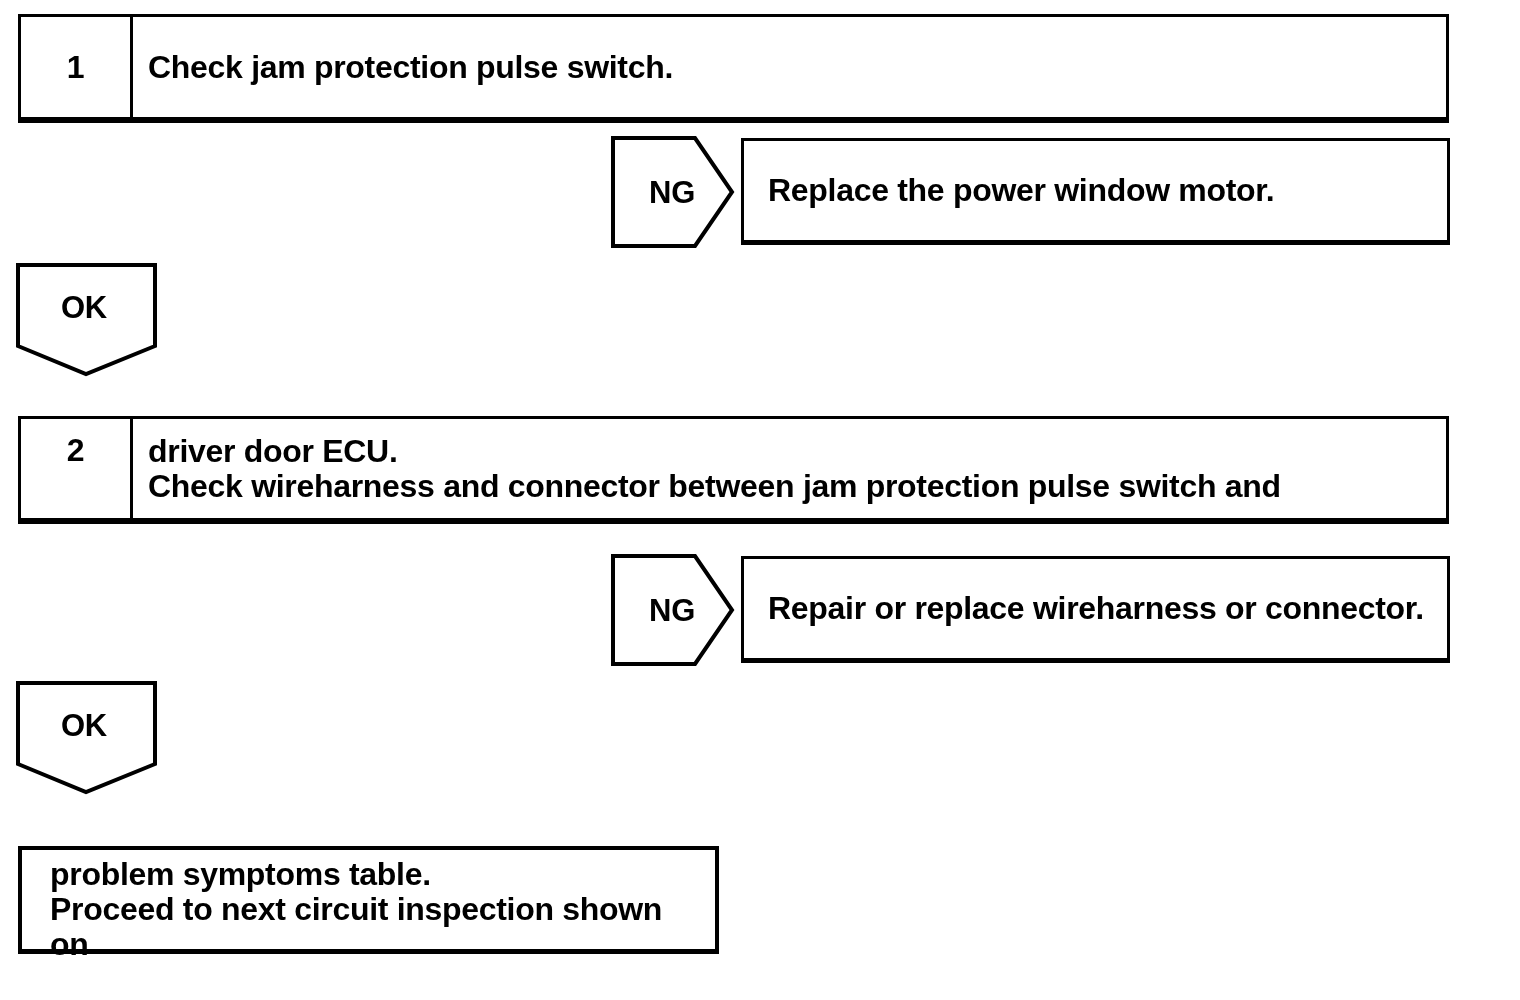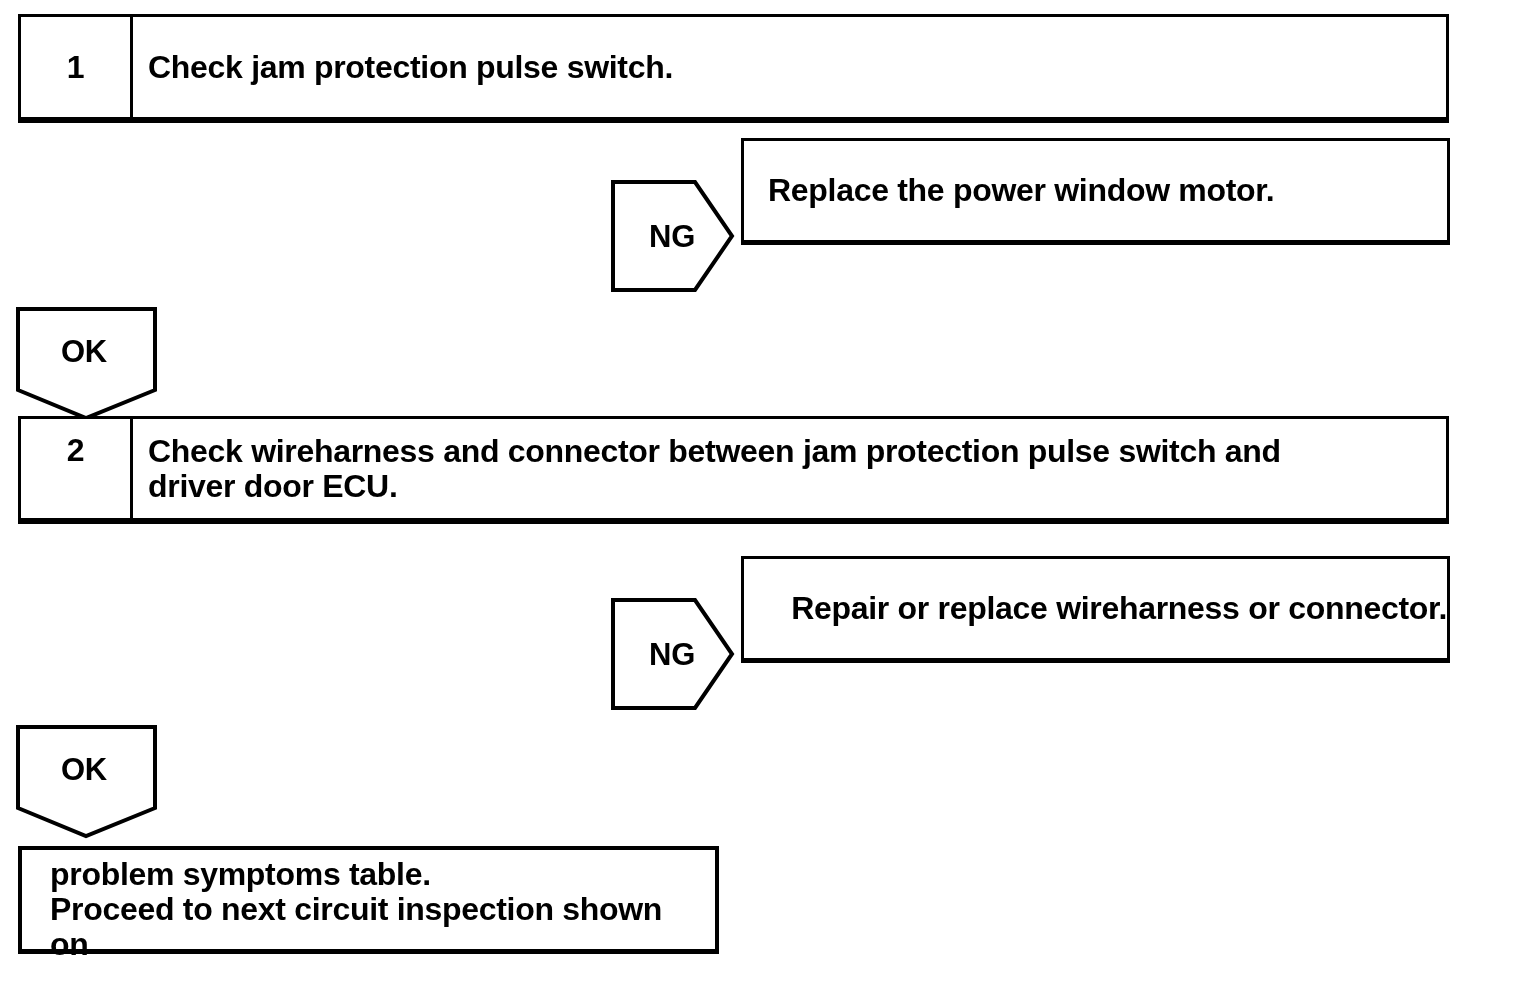--- a/index.html
+++ b/index.html
@@ -58,24 +58,24 @@
     position: absolute;
     box-sizing: border-box;
     border: 3px solid #000;
     border-bottom-width: 5px;
     background: #fff;
     display: flex;
     align-items: center;
     padding-left: 24px;
   }
   .result1 { left: 741px; top: 138px; width: 709px; height: 107px; }
-  .result2 { left: 741px; top: 556px; width: 709px; height: 107px; justify-content: flex-end; }
+  .result2 { left: 741px; top: 556px; width: 709px; height: 107px; }
 
   
-  .arrow { position: absolute; margin-top: 44px; }
+  .arrow { position: absolute; }
   .ng1 { left: 611px; top: 136px; }
   .ng2 { left: 611px; top: 554px; }
   .ok1 { left: 16px;  top: 263px; }
   .ok2 { left: 16px;  top: 681px; }
   .arrow svg { display: block; }
   .arrow text {
     font-family: "Liberation Sans", sans-serif;
     font-weight: bold;
     font-size: 31px;
     fill: #000;
@@ -125,22 +125,22 @@
       <polygon points="2,2 139,2 139,83 70,111 2,83" fill="#ffffff" stroke="#000000" stroke-width="4"></polygon>
       <text x="68" y="44" text-anchor="middle" dominant-baseline="central">OK</text>
     </svg>
   </div>
 
   <div class="stepbox step2">
     <div class="numcell topline">
       <span>2</span>
     </div>
     <div class="textcell">
+      <div>driver door ECU.</div>
       <div>Check wireharness and connector between jam protection pulse switch and</div>
-      <div>driver door ECU.</div>
     </div>
   </div>
 
   <div class="arrow ng2">
     <svg width="124" height="112" viewBox="0 0 124 112">
       <polygon points="2,2 84,2 121,56 84,110 2,110" fill="#ffffff" stroke="#000000" stroke-width="4"></polygon>
       <text x="61" y="56" text-anchor="middle" dominant-baseline="central">NG</text>
     </svg>
   </div>
 

